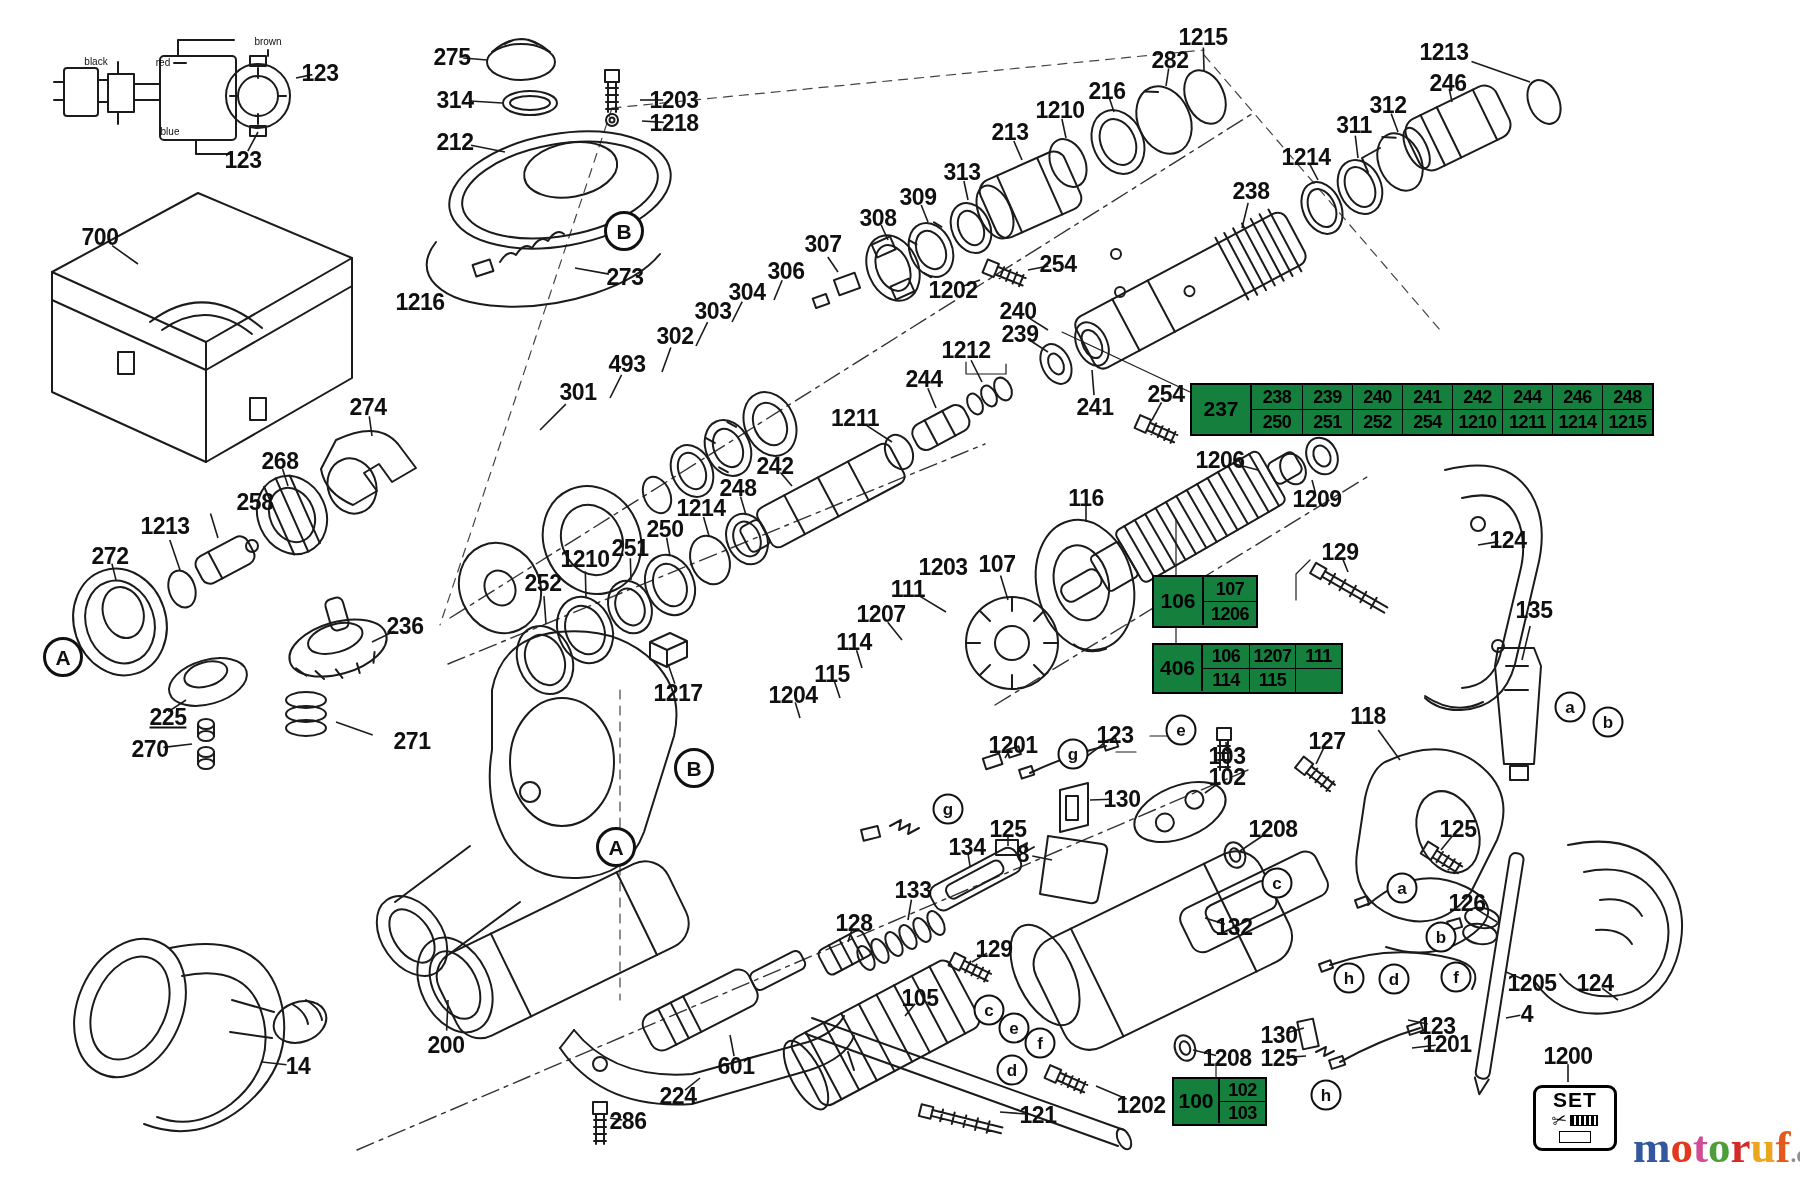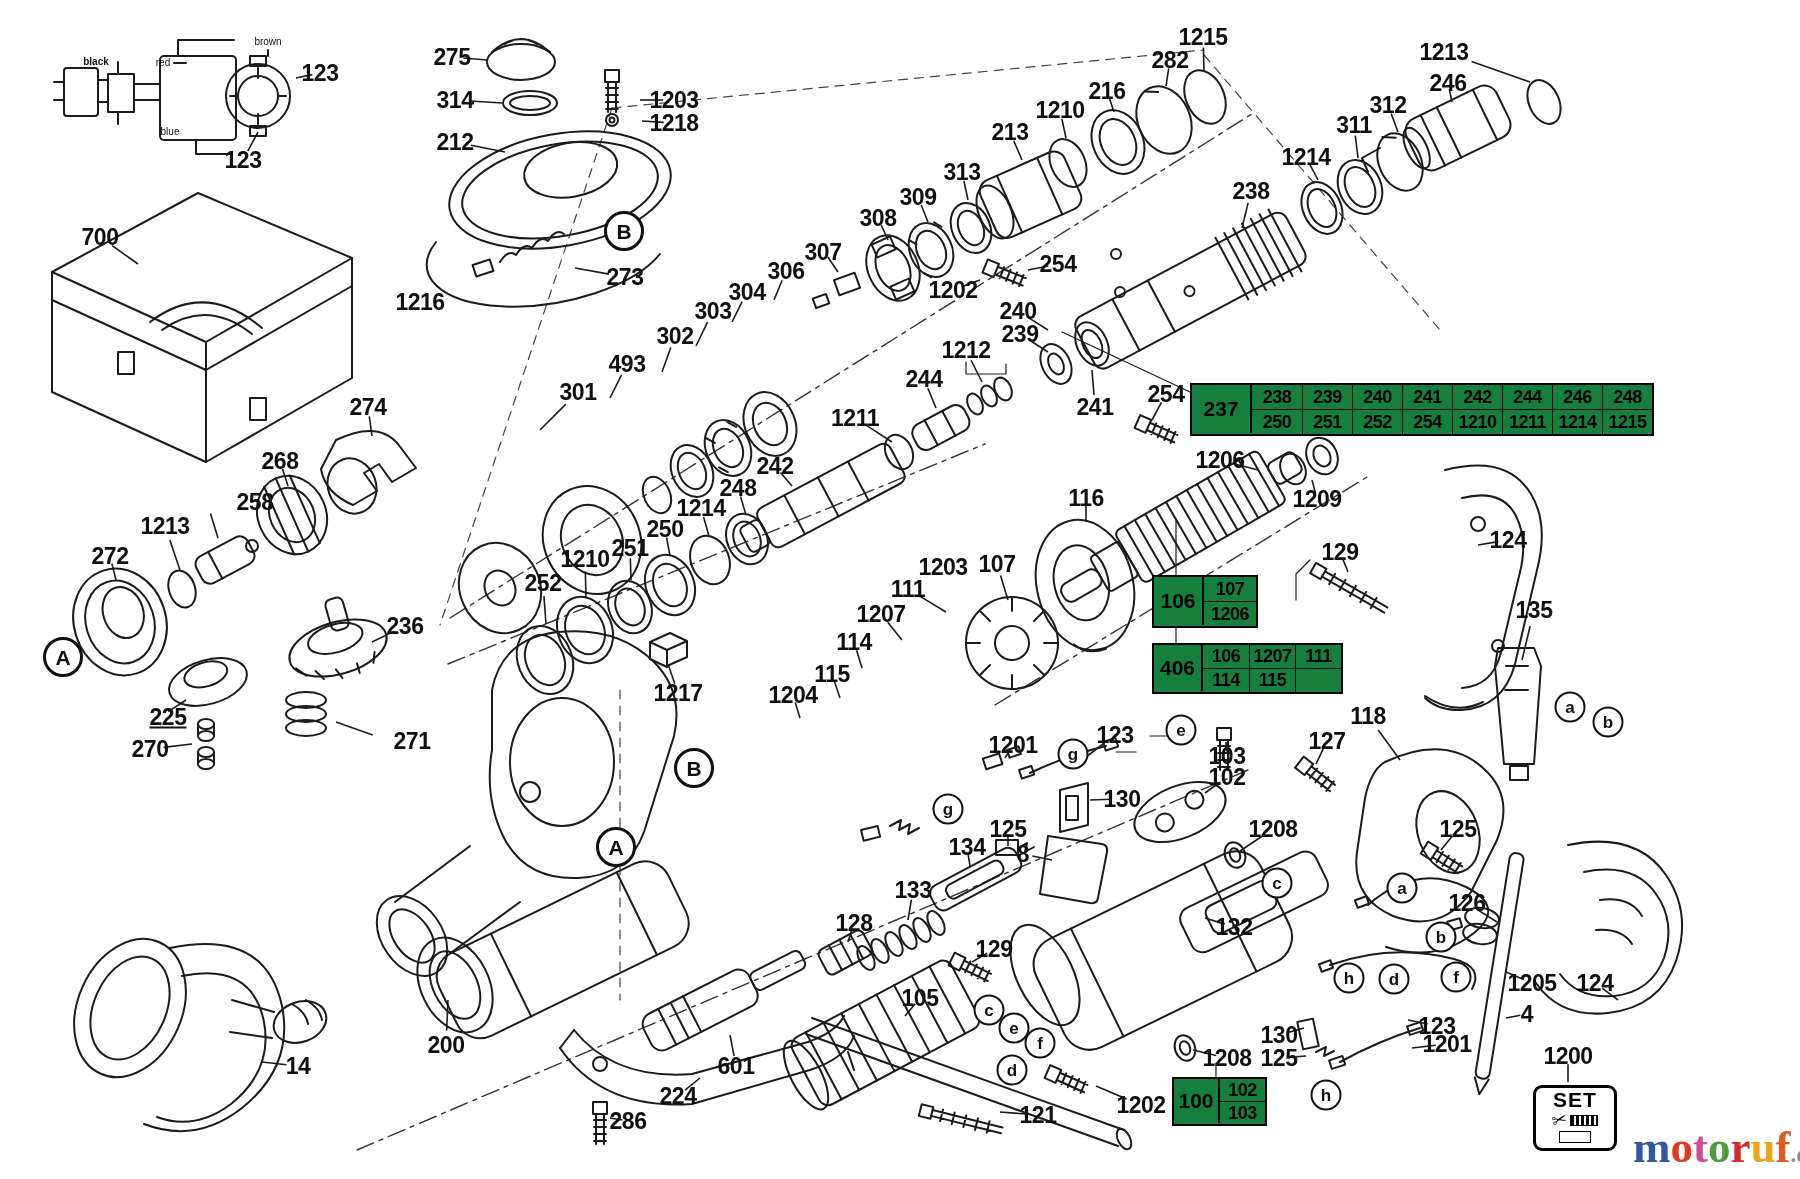--- a/index.html
+++ b/index.html
@@ -562,41 +562,41 @@
   <div class="logo" id="logo" style="left:1633px;top:1125px">
       <span class="ch" style="color: rgb(51, 88, 159);">m</span>
       <span class="ch" style="color: rgb(225, 57, 31);">o</span>
       <span class="ch" style="color: rgb(207, 77, 151);">t</span>
       <span class="ch" style="color: rgb(77, 158, 59);">o</span>
       <span class="ch" style="color: rgb(213, 43, 39);">r</span>
       <span class="ch" style="color: rgb(234, 166, 30);">u</span>
       <span class="ch" style="color: rgb(226, 90, 30);">f</span>
       <span class="de" style="color: rgb(143, 143, 143);">.de</span>
     </div>
-<div class="lbl s" style="left: 96px; top: 62px; font-weight: bold;">black</div>
+<div class="lbl s" style="left: 96px; top: 62px;">black</div>
     <div class="lbl s" style="left: 163px; top: 63px;">red</div>
     <div class="lbl s" style="left: 268px; top: 42px;">brown</div>
     <div class="lbl s" style="left: 170px; top: 132px;">blue</div>
     <div class="lbl" style="left: 320px; top: 73px;">123</div>
     <div class="lbl" style="left: 243px; top: 160px;">123</div>
     <div class="lbl" style="left: 100px; top: 237px;">700</div>
     <div class="lbl" style="left: 452px; top: 57px;">275</div>
     <div class="lbl" style="left: 455px; top: 100px;">314</div>
     <div class="lbl" style="left: 455px; top: 142px;">212</div>
     <div class="lbl" style="left: 674px; top: 100px;">1203</div>
     <div class="lbl" style="left: 674px; top: 123px;">1218</div>
     <div class="lbl" style="left: 625px; top: 277px;">273</div>
     <div class="lbl" style="left: 420px; top: 302px;">1216</div>
     <div class="lbl" style="left: 578px; top: 392px;">301</div>
     <div class="lbl" style="left: 627px; top: 364px;">493</div>
     <div class="lbl" style="left: 675px; top: 336px;">302</div>
     <div class="lbl" style="left: 713px; top: 311px;">303</div>
     <div class="lbl" style="left: 747px; top: 292px;">304</div>
     <div class="lbl" style="left: 786px; top: 271px;">306</div>
-    <div class="lbl" style="left: 823px; top: 252px;">307</div>
+    <div class="lbl" style="left: 823px; top: 244px;">307</div>
     <div class="lbl" style="left: 878px; top: 218px;">308</div>
     <div class="lbl" style="left: 918px; top: 197px;">309</div>
     <div class="lbl" style="left: 962px; top: 172px;">313</div>
     <div class="lbl" style="left: 1010px; top: 132px;">213</div>
     <div class="lbl" style="left: 1060px; top: 110px;">1210</div>
     <div class="lbl" style="left: 1107px; top: 91px;">216</div>
     <div class="lbl" style="left: 1170px; top: 60px;">282</div>
     <div class="lbl" style="left: 1203px; top: 37px;">1215</div>
     <div class="lbl" style="left: 1444px; top: 52px;">1213</div>
     <div class="lbl" style="left: 1448px; top: 83px;">246</div>

